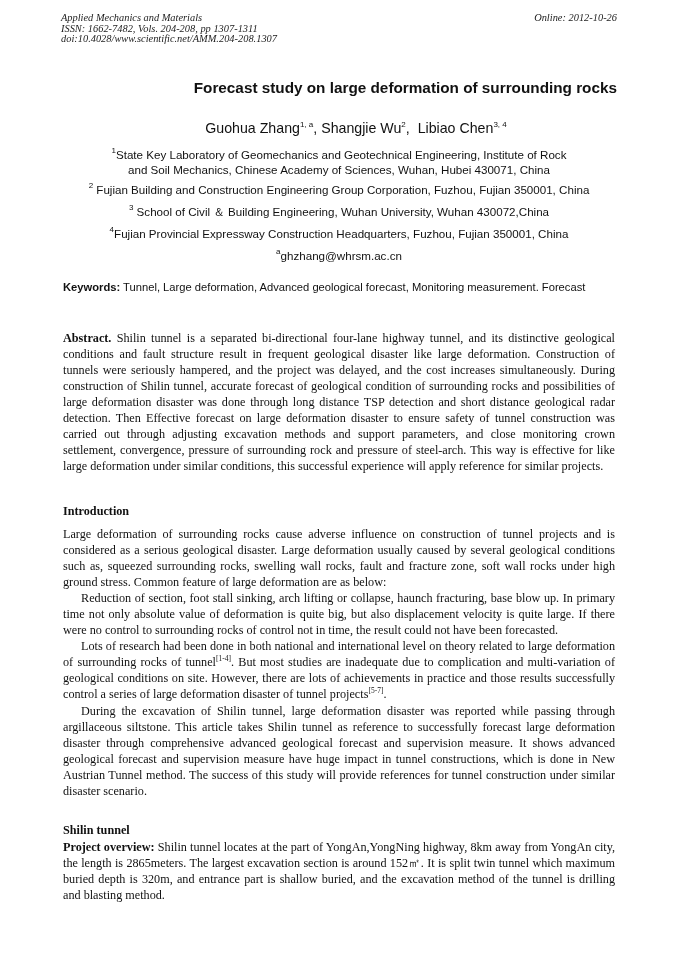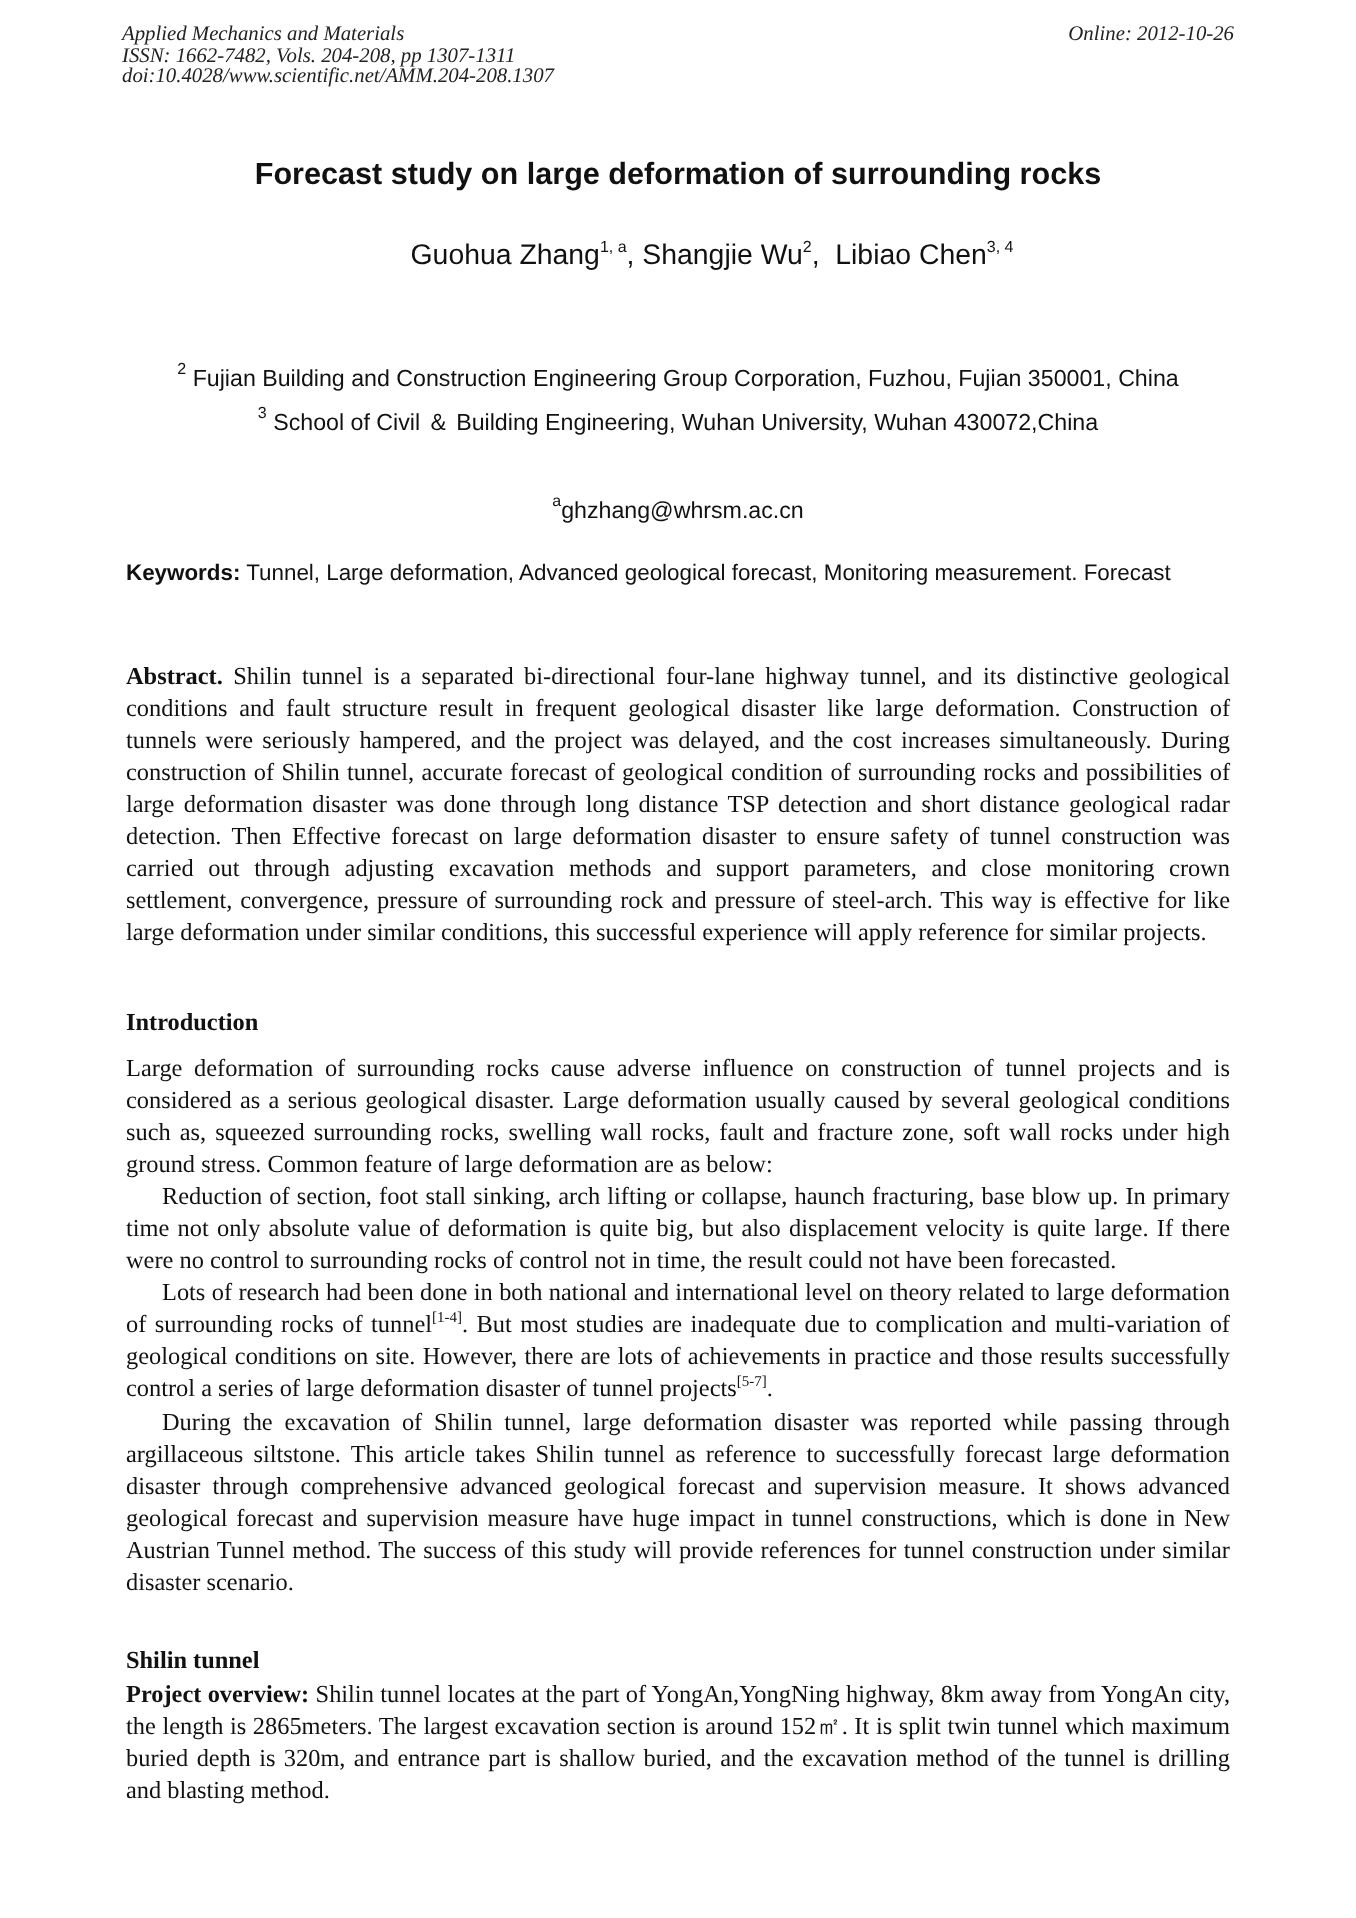--- a/index.html
+++ b/index.html
@@ -1,20 +1,20 @@
 <!DOCTYPE html>
 <html><head>
   <meta charset="utf-8">
   <style>
     html, body { margin: 0; padding: 0; background: #ffffff; }
     body { width: 678px; height: 959px; position: relative; overflow: hidden; color: #111; }
     .page { position: absolute; left: 0; top: 0; width: 678px; height: 959px; }
     .header { position: absolute; left: 61px; top: 13px; width: 556px; font-family: "Liberation Serif", serif; font-style: italic; font-size: 10.4px; line-height: 10.6px; color: #222; }
     .header .online { position: absolute; right: 0; top: 0; }
-    .title { position: absolute; left: 61px; top: 79px; width: 556px; text-align: center; font-family: "Liberation Sans", sans-serif; font-weight: bold; font-size: 15.3px; line-height: 18px; color: #111; }
+    .title { position: absolute; left: 61px; top: 79px; width: 556px; text-align: right; font-family: "Liberation Sans", sans-serif; font-weight: bold; font-size: 15.3px; line-height: 18px; color: #111; }
     .authors { position: absolute; left: 78px; top: 119px; width: 556px; text-align: center; font-family: "Liberation Sans", sans-serif; font-size: 14.2px; line-height: 18px; }
     .authors sup, .aff sup { font-size: 8px; vertical-align: 6px; line-height: 0; }
     .aff { position: absolute; left: 61px; width: 556px; text-align: center; font-family: "Liberation Sans", sans-serif; font-size: 11.6px; line-height: 14.5px; }
     .kw { position: absolute; left: 63px; top: 281px; width: 552px; font-family: "Liberation Sans", sans-serif; font-size: 11.2px; line-height: 13.5px; text-align: justify; }
     .kw b { font-weight: bold; }
     .body-text { position: absolute; left: 63px; width: 552px; font-family: "Liberation Serif", serif; font-size: 12.2px; line-height: 16.05px; text-align: justify; }
     .body-text p { margin: 0; }
     .body-text .indent { text-indent: 18px; }
     .body-text b { font-weight: bold; }
     .body-text sup { font-size: 7.5px; vertical-align: 5px; line-height: 0; }
@@ -31,22 +31,27 @@
     <div>doi:10.4028/www.scientific.net/AMM.204-208.1307</div>
     <div class="online">Online: 2012-10-26</div>
   </div>
 
   <div class="title">
     <div>Forecast study on large deformation of surrounding rocks</div>
   </div>
 
   <div class="authors"><span>Guohua Zhang</span><sup>1, a</sup><span>, </span><span>Shangjie Wu</span><sup>2</sup><span>,&nbsp; </span><span>Libiao Chen</span><sup>3, 4</sup></div>
 
+  <div class="aff" style="top:148px;">
+    <div><sup>1</sup><span>State Key Laboratory of Geomechanics and Geotechnical Engineering, Institute of Rock</span></div>
+    <div>and Soil Mechanics, Chinese Academy of Sciences, Wuhan, Hubei 430071, China</div>
+  </div>
   <div class="aff" style="top:183px;"><sup>2</sup><span> Fujian Building and Construction Engineering Group Corporation, Fuzhou, Fujian 350001, China</span></div>
   <div class="aff" style="top:205px;"><sup>3</sup><span> School of Civil ＆ Building Engineering, Wuhan University, Wuhan 430072,China</span></div>
+  <div class="aff" style="top:227px;"><sup>4</sup><span>Fujian Provincial Expressway Construction Headquarters, Fuzhou, Fujian 350001, China</span></div>
   <div class="aff" style="top:249px;"><sup>a</sup><span>ghzhang@whrsm.ac.cn</span></div>
 
   <div class="kw"><b>Keywords:</b><span> Tunnel, Large deformation, Advanced geological forecast, Monitoring measurement. Forecast</span></div>
 
   <div class="body-text" style="top:330px;">
     <p><b>Abstract.</b><span> Shilin tunnel is a separated bi-directional four-lane highway tunnel, and its distinctive geological conditions and fault structure result in frequent geological disaster like large deformation. Construction of tunnels were seriously hampered, and the project was delayed, and the cost increases simultaneously. During construction of Shilin tunnel, accurate forecast of geological condition of surrounding rocks and possibilities of large deformation disaster was done through long distance TSP detection and short distance geological radar detection. Then Effective forecast on large deformation disaster to ensure safety of tunnel construction was carried out through adjusting excavation methods and support parameters, and close monitoring crown settlement, convergence, pressure of surrounding rock and pressure of steel-arch. This way is effective for like large deformation under similar conditions, this successful experience will apply reference for similar projects.</span></p>
   </div>
 
   <div class="heading" style="top:503px;">Introduction</div>
 

